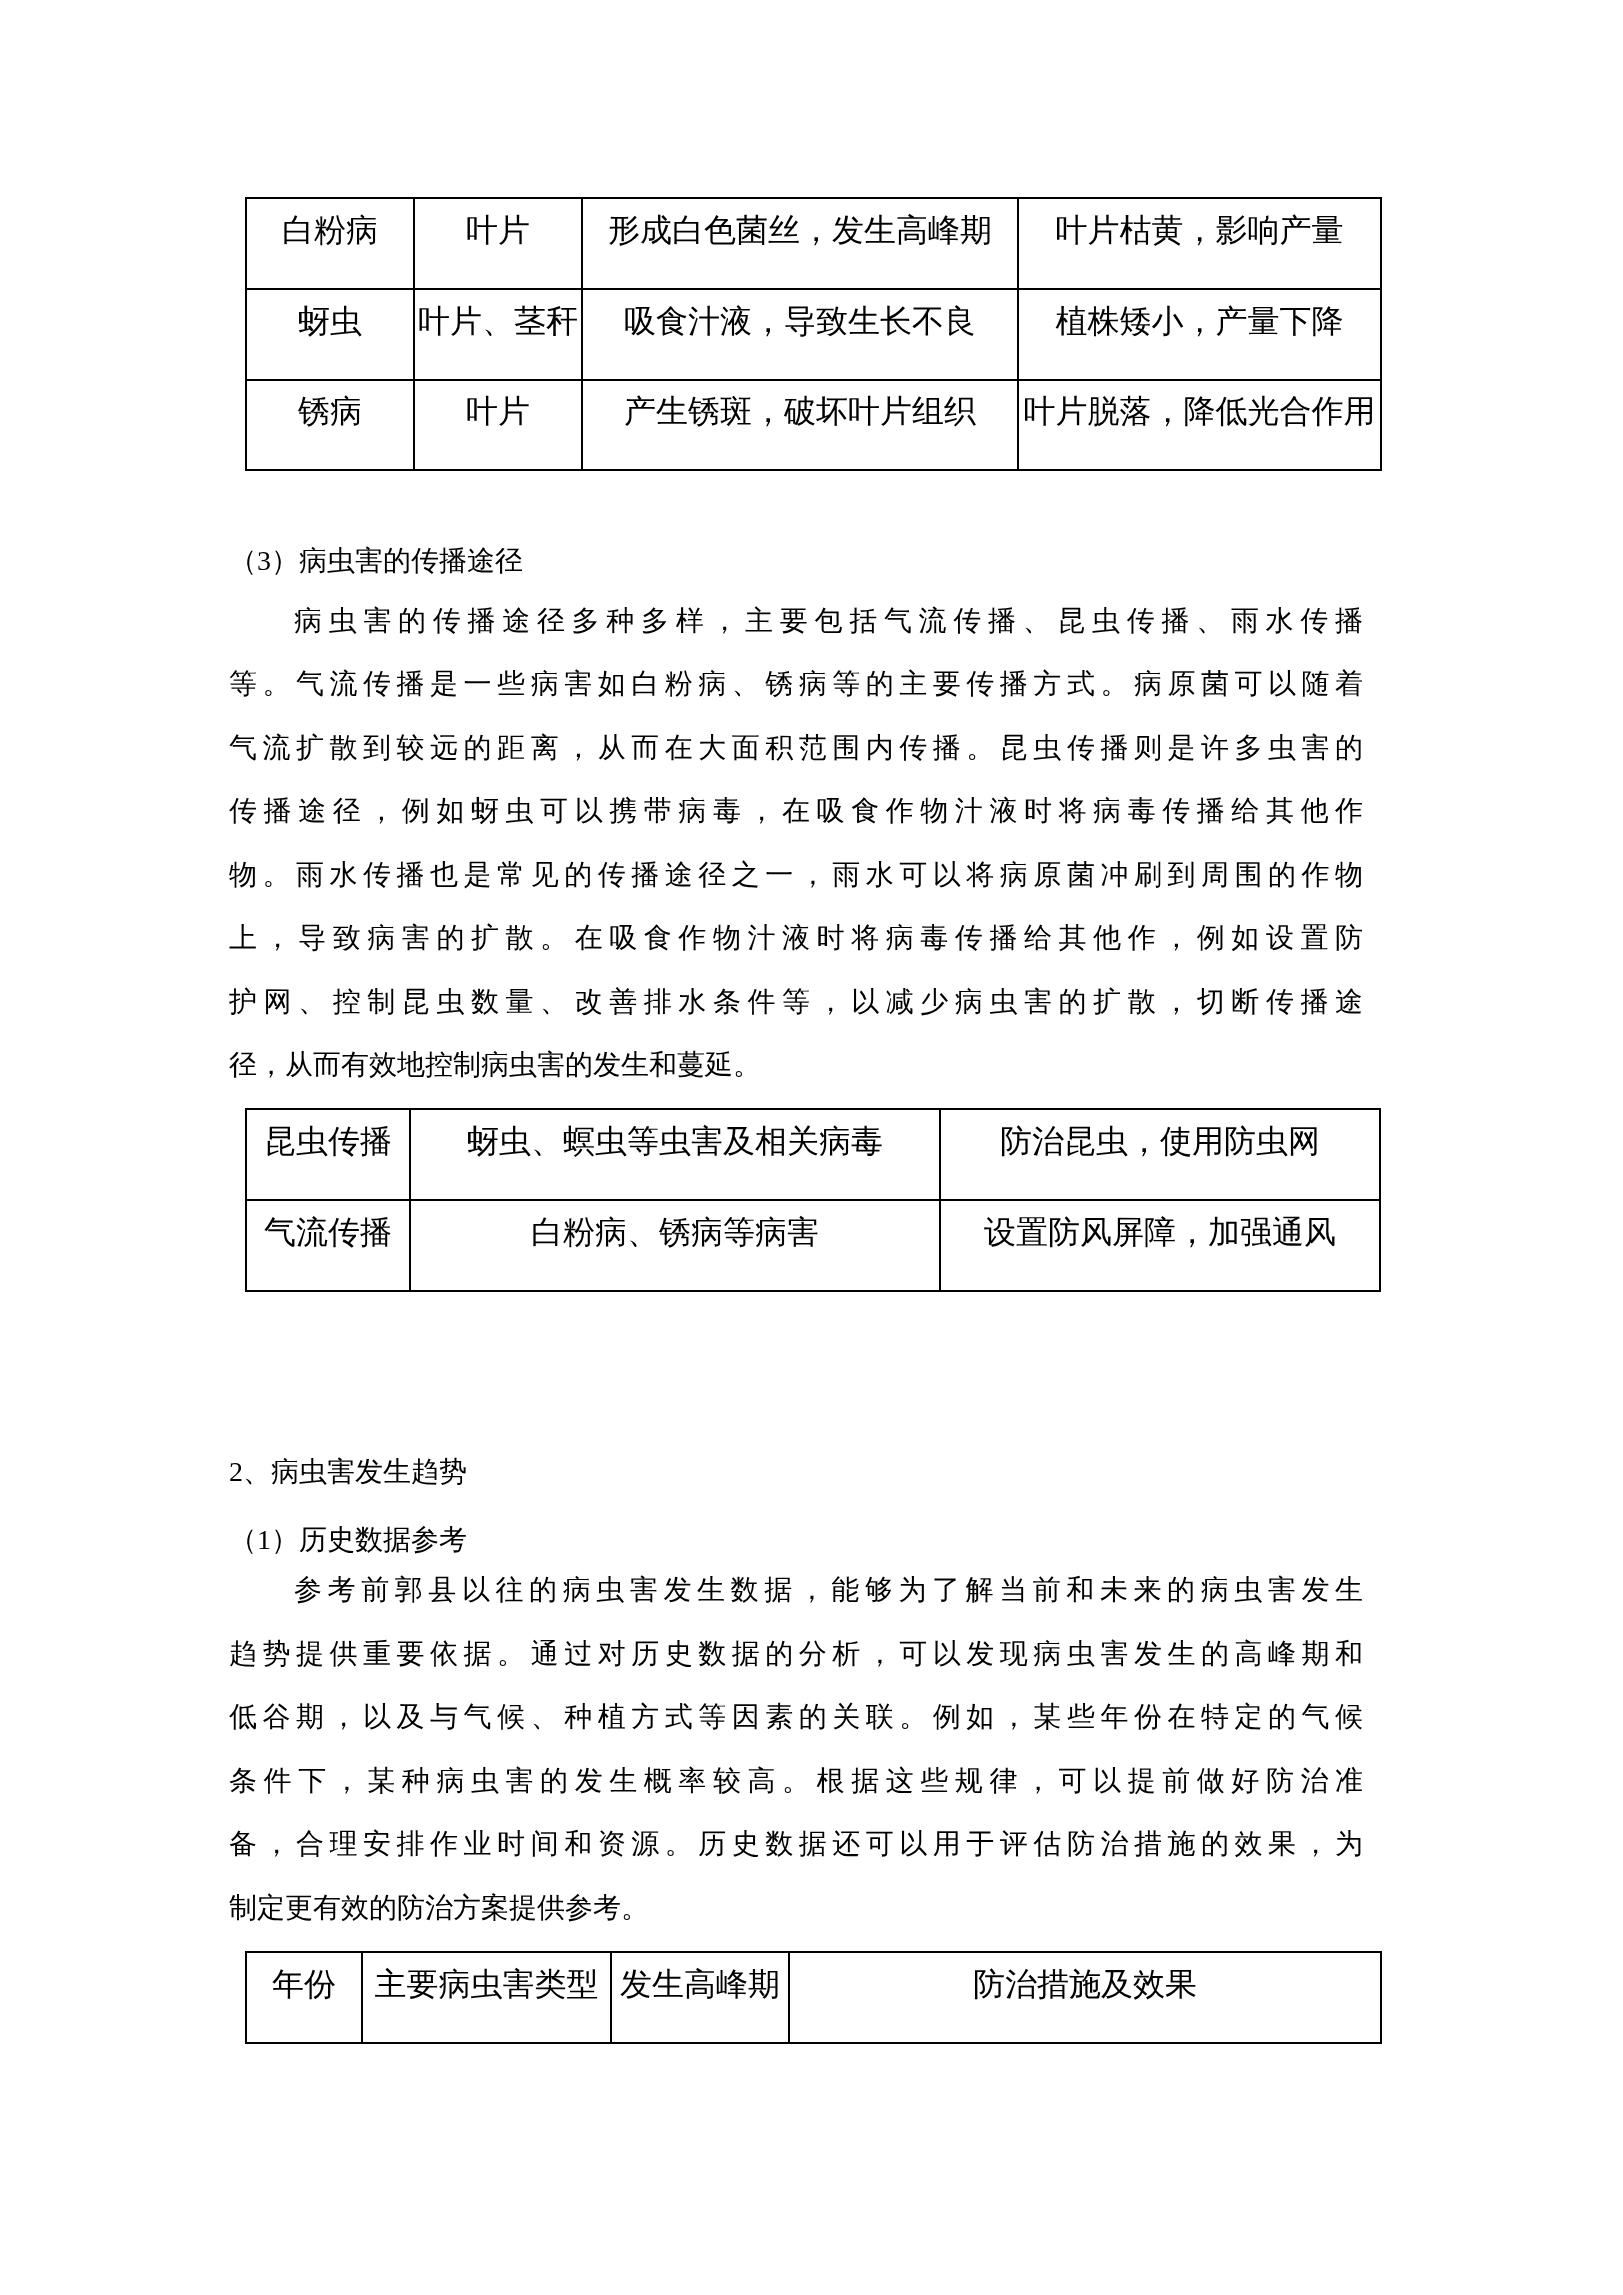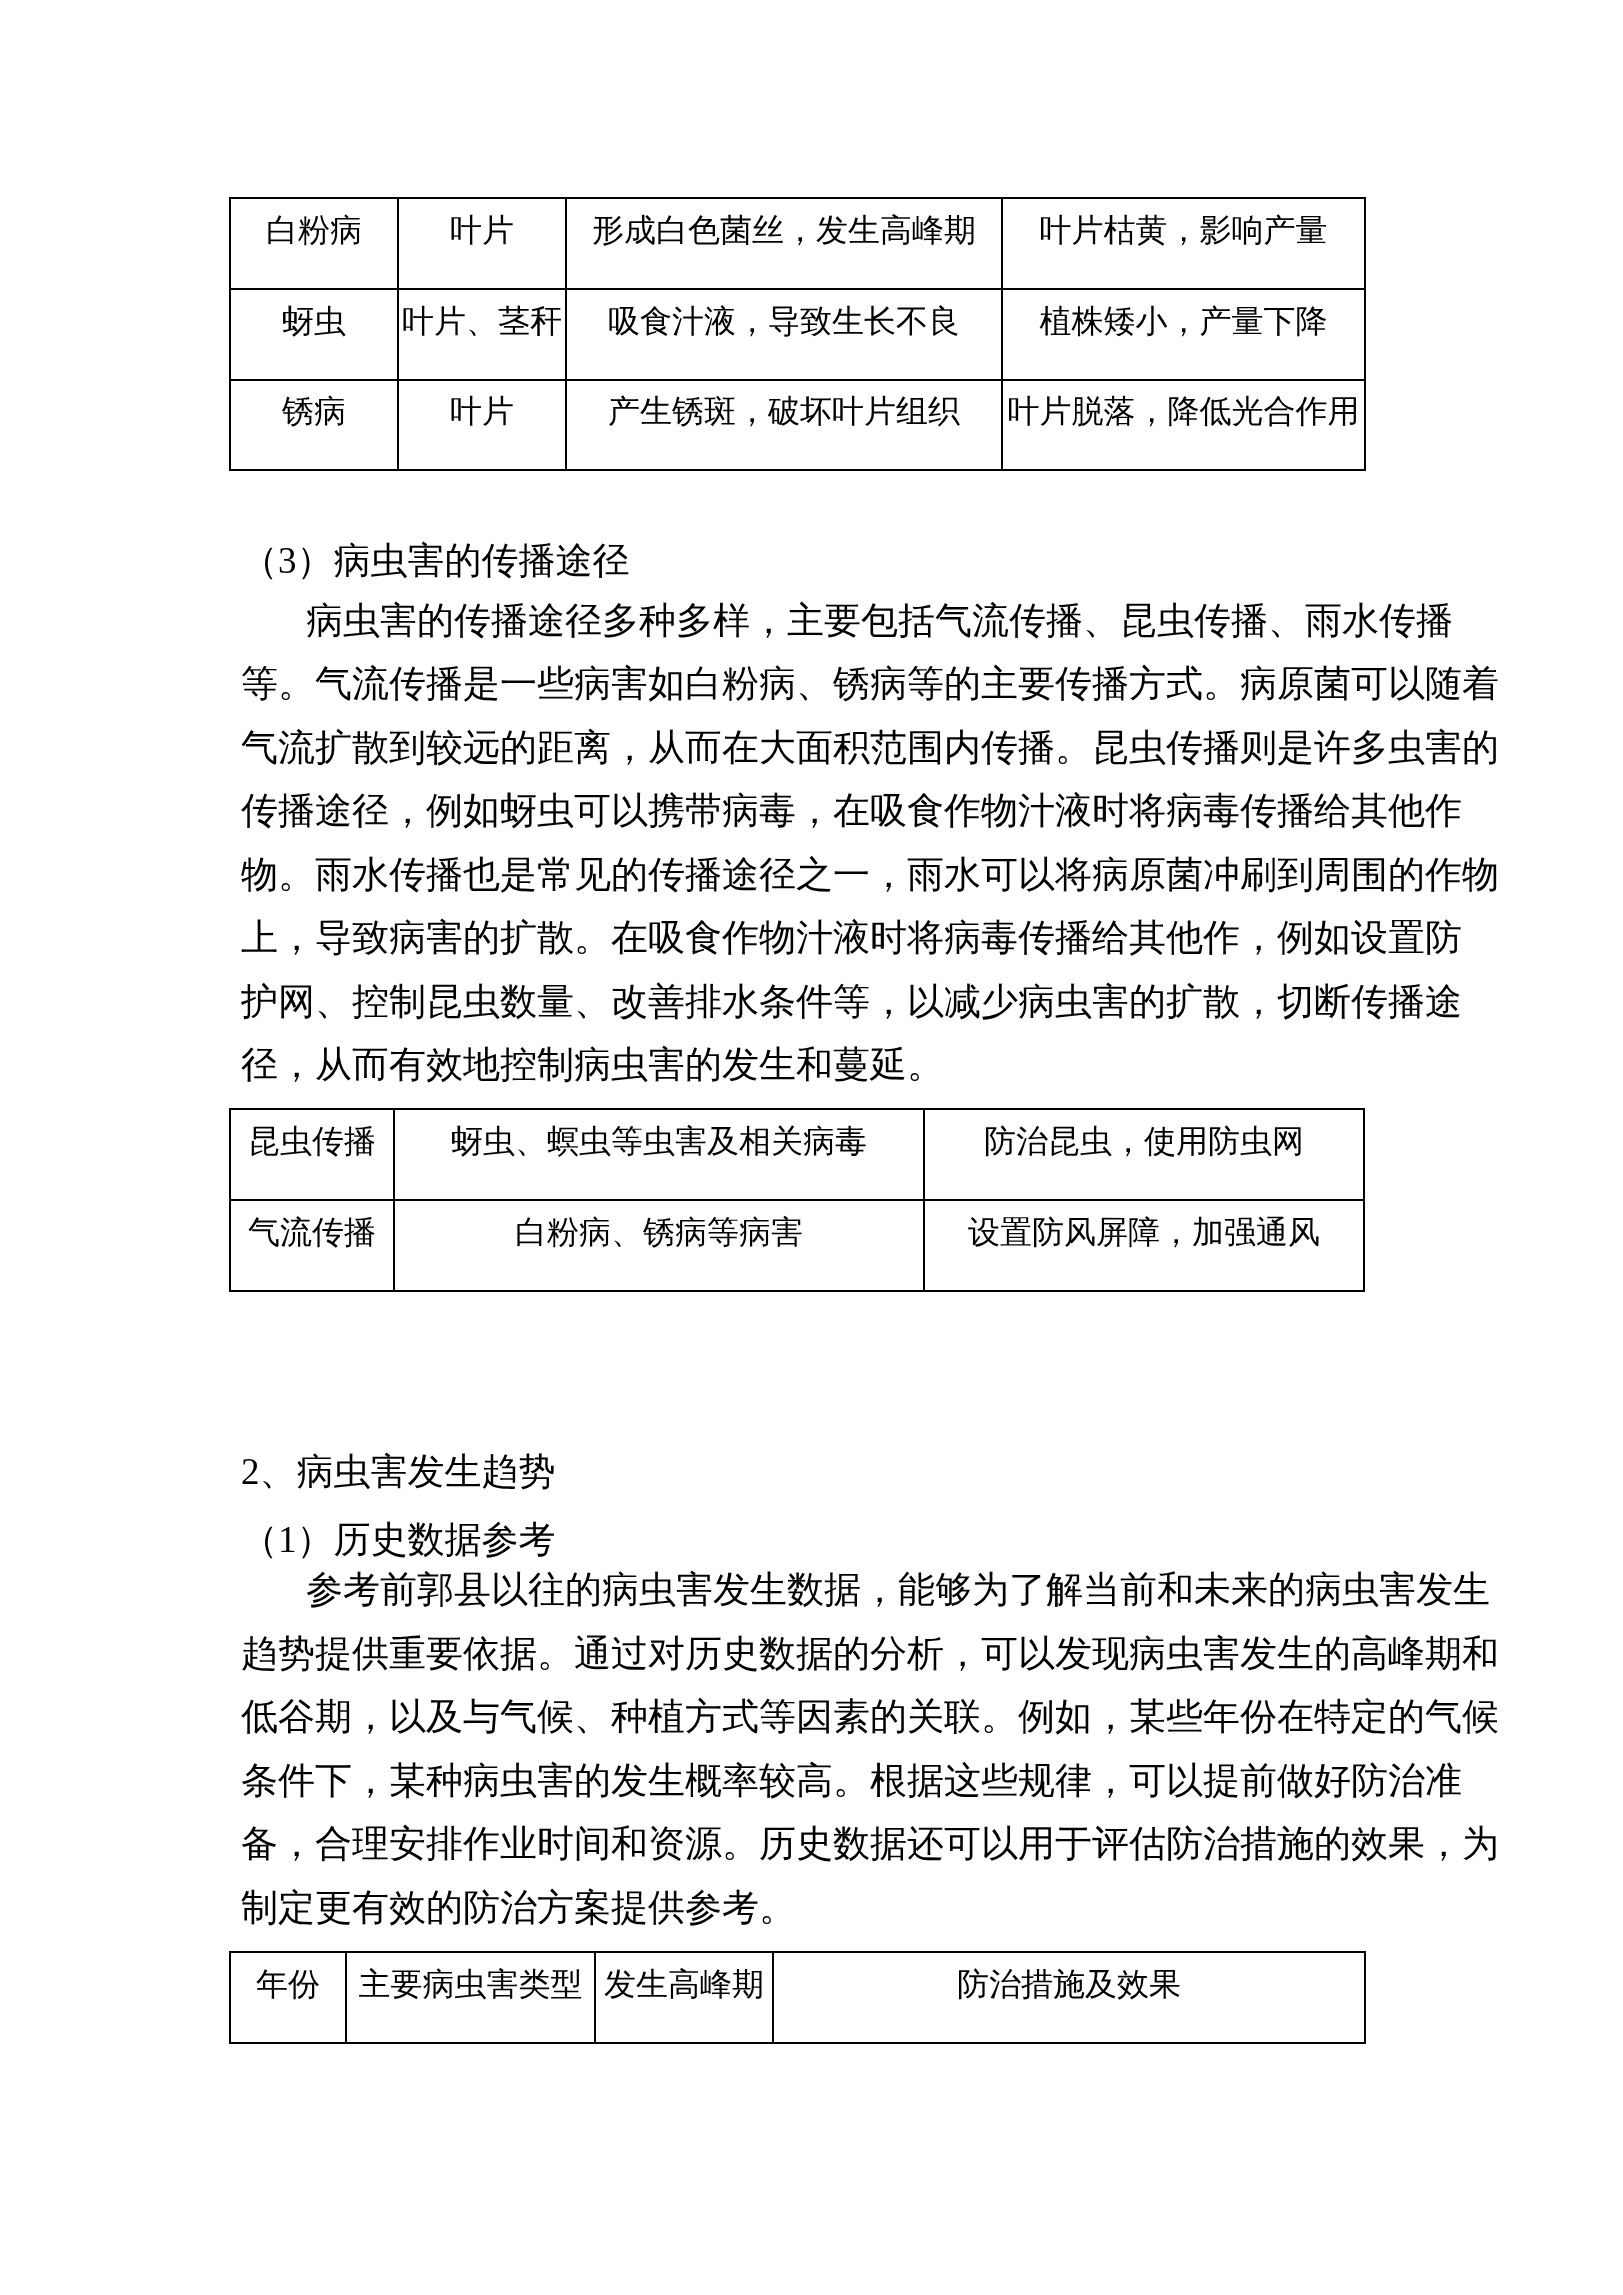--- a/index.html
+++ b/index.html
@@ -2,28 +2,28 @@
 <html style="font-size:10.5px"><head>
 <meta charset="utf-8">
 <style>
   html, body { margin: 0; padding: 0; background: #ffffff; }
   body {
     width: 1623px; height: 2295px; position: relative; overflow: hidden;
     font-family: "Liberation Serif", "DejaVu Serif", serif;
     color: #000000;
   }
   .line {
-    position: absolute; left: 241px; width: 1134px;
-    font-size: 37px; line-height: 39px; height: 39px;
+    position: absolute; left: 229px; width: 1134px;
+    font-size: 28px; line-height: 39px; height: 39px;
     white-space: nowrap; overflow: visible;
   }
   .line.just { text-align: justify; text-align-last: justify; }
   .line.indent { padding-left: 65px; width: 1069px; }
   table.doc {
-    position: absolute; left: 229px; width: 1134px;
+    position: absolute; left: 245px; width: 1134px;
     border-collapse: collapse; table-layout: fixed;
     font-size: 32px;
     padding-left: 16px;
   }
   table.doc td {
     border: 2px solid #000;
     height: 77px; padding: 11.8px 0 0 0;
     vertical-align: top; text-align: center;
     line-height: 39px; white-space: nowrap; overflow: hidden;
   }

